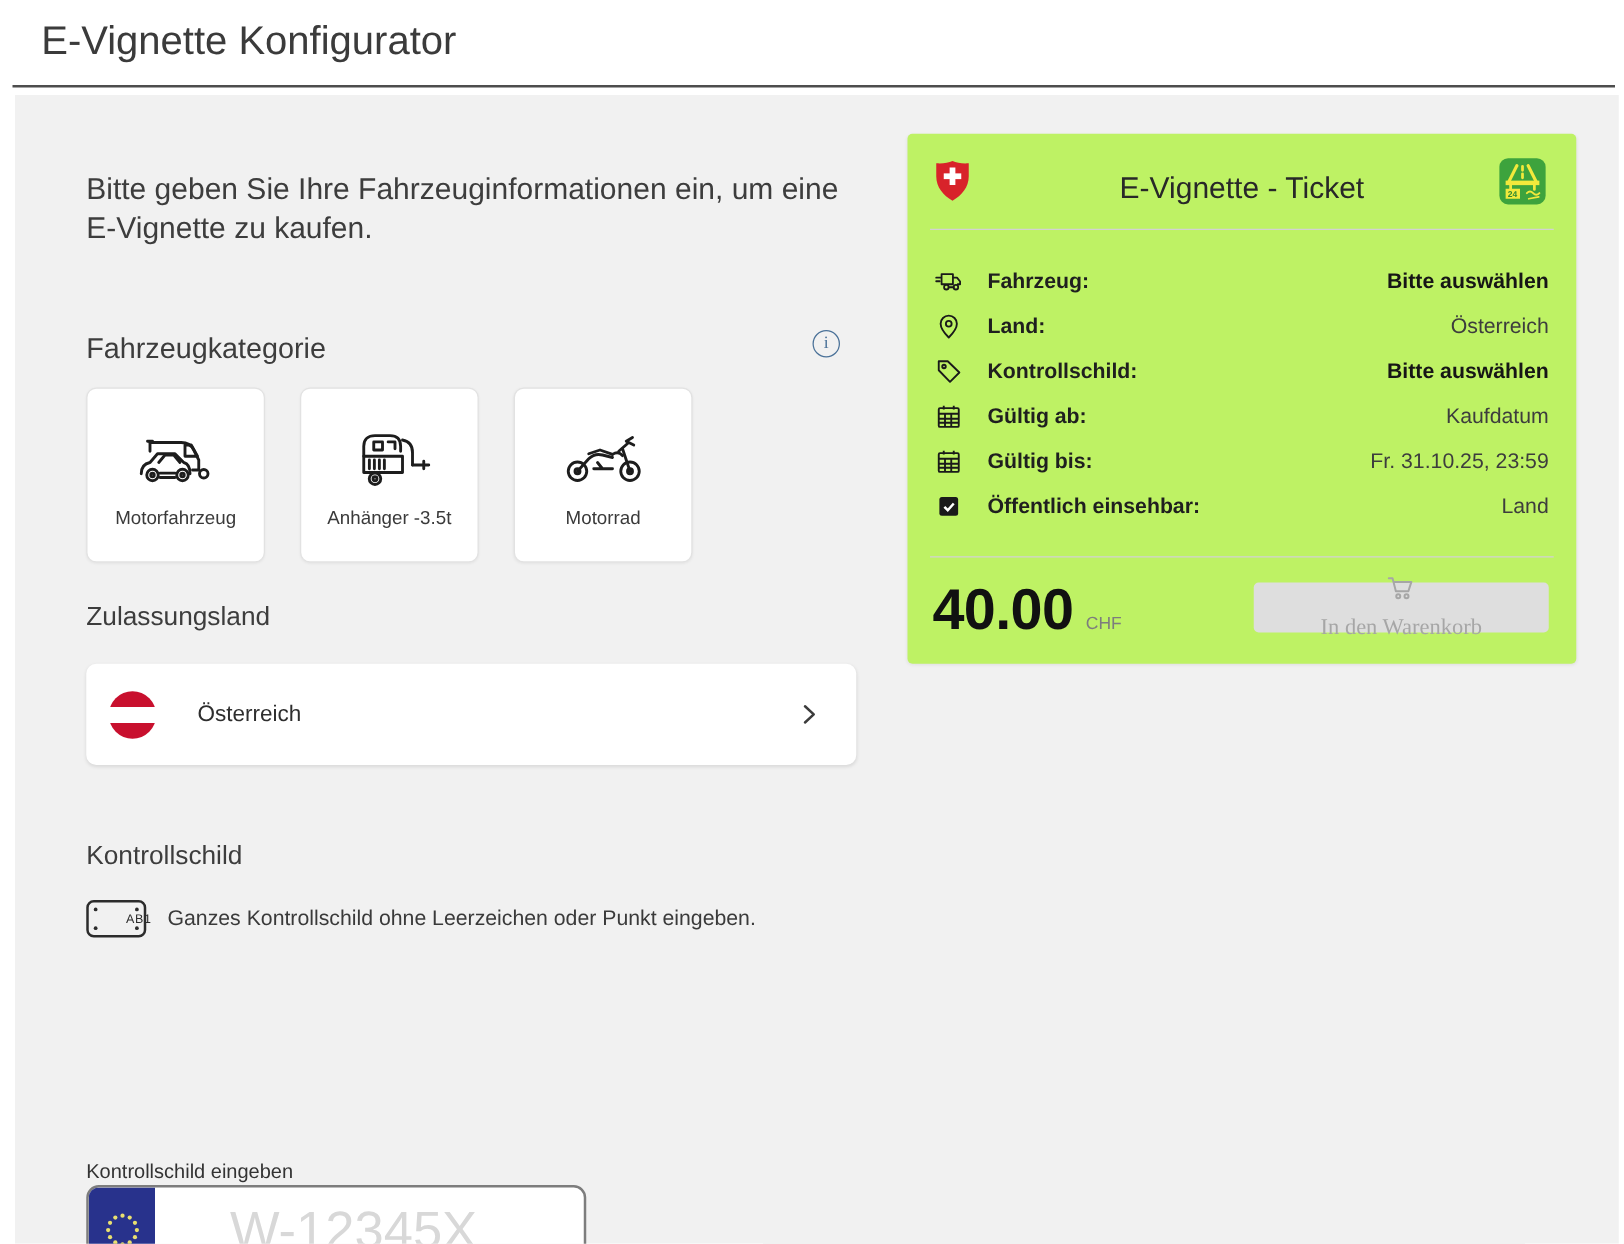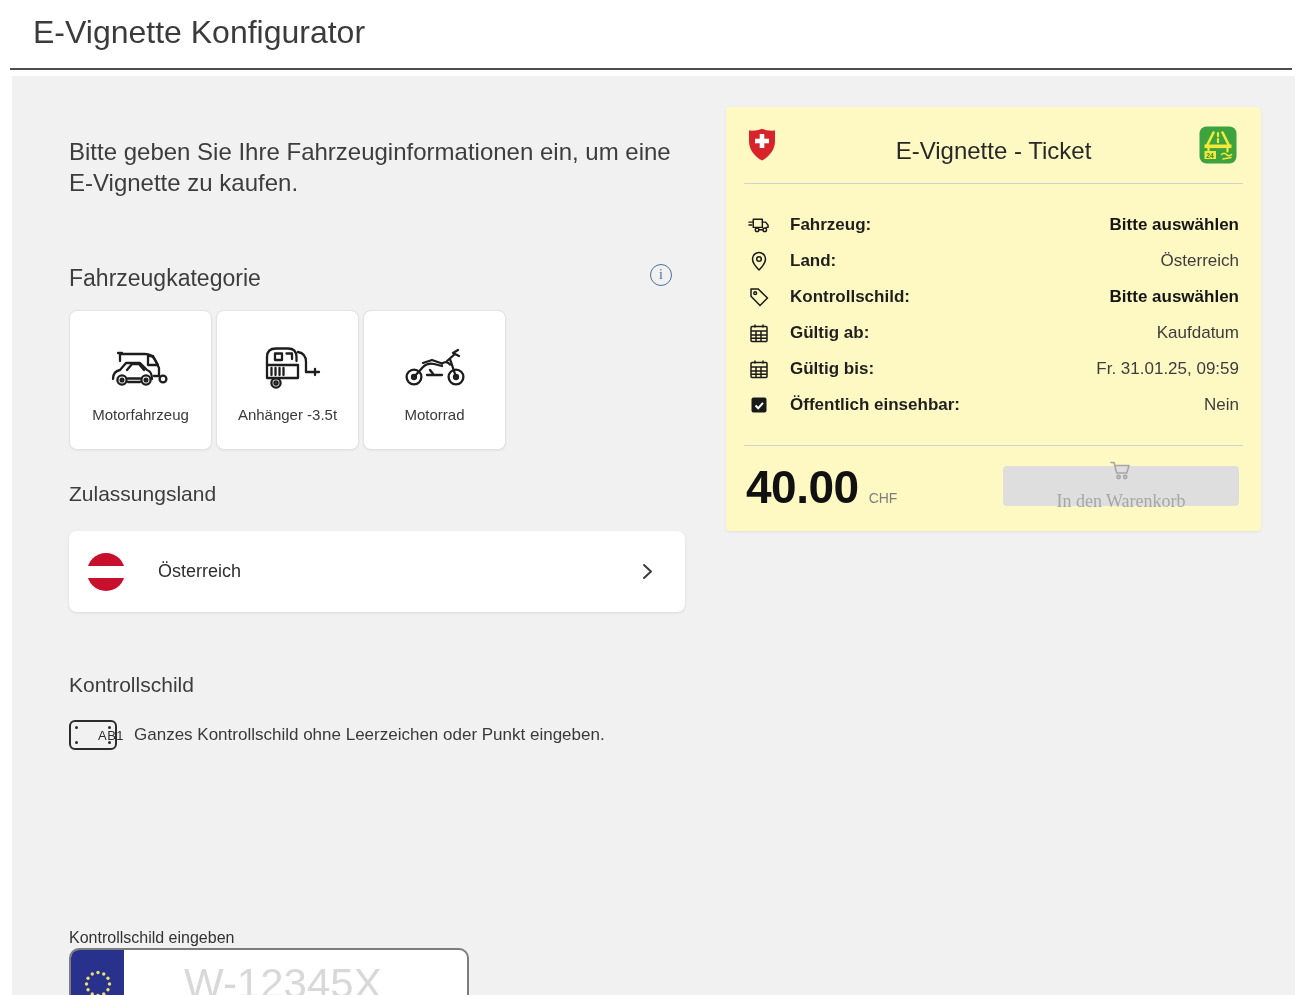--- a/index.html
+++ b/index.html
@@ -11,60 +11,60 @@
   .top-divider { position:absolute; left:10px; top:68px; width:1282px; border-top:2px solid #4d4d4d; }
   .panel { position:absolute; left:12px; top:76px; width:1283px; height:919px; background:#f1f1f1; }
 
   .intro { position:absolute; left:69px; top:136px; width:630px; font-size:24px; line-height:31px; color:#3d3d3d; }
 
   .section-label { position:absolute; font-size:23px; color:#3d3d3d; }
   .lbl-fk { left:69px; top:265px; }
   .info-btn { position:absolute; left:650px; top:264px; width:22px; height:22px; border:1.5px solid #4a7198; border-radius:50%;
     display:flex; align-items:center; justify-content:center; font-family:"Liberation Serif", serif; font-size:14px; color:#4a7198; cursor:pointer; }
 
-  .cards { position:absolute; left:69px; top:310px; display:flex; gap:4px; }
+  .cards { position:absolute; left:69px; top:310px; display:flex; gap:28px; }
   .vcard { width:143px; height:140px; background:#fff; border:1px solid #e2e2e2; border-radius:8px;
     box-shadow:0 1px 2px rgba(0,0,0,0.05); display:flex; flex-direction:column; align-items:center; justify-content:center; cursor:pointer; }
   .vcard .icn { height:58px; display:flex; align-items:center; justify-content:center; }
   .vcard .vlabel { margin-top:10px; font-size:15px; color:#3a3a3a; }
 
   .lbl-zl { left:69px; top:482px; font-size:21px; }
   .country-card { position:absolute; left:69px; top:531px; width:616px; height:81px; background:#fff; border-radius:8px;
     box-shadow:0 1px 3px rgba(0,0,0,0.10); display:flex; align-items:center; cursor:pointer; }
   .flag-at { width:38px; height:38px; border-radius:50%; margin-left:18px;
     background:linear-gradient(180deg,#c8102e 0 33%,#ffffff 33% 67%,#c8102e 67% 100%); }
   .country-name { margin-left:33px; font-size:18px; color:#2e2e2e; }
   .chev { margin-left:auto; margin-right:32px; display:flex; }
 
   .lbl-ks { left:69px; top:673px; font-size:21px; }
   .hint-row { position:absolute; left:69px; display:flex; align-items:center; }
   .hint-row .htext { font-size:17px; color:#3a3a3a; }
   .hint1 { top:720px; }
   .hint2 { top:764px; }
   .plate-ic { position:relative; width:48px; height:30px; border:2px solid #2c2c2c; border-radius:6px;
-    display:flex; align-items:center; justify-content:center; font-size:13px; color:#2c2c2c; letter-spacing:0.5px; background:transparent;padding-left:36px; }
+    display:flex; align-items:center; justify-content:center; font-size:10px; color:#2c2c2c; letter-spacing:0.5px; background:transparent;padding-left:36px; }
   .plate-ic i { position:absolute; width:3px; height:3px; background:#2c2c2c; border-radius:50%; }
   .d1{left:4px;top:4px}.d2{right:4px;top:4px}.d3{left:4px;bottom:4px}.d4{right:4px;bottom:4px}
   .hint1 .htext { margin-left:17px; }
   .hint2 .htext { margin-left:26px; }
 
   .toggle-row { position:absolute; left:70px; top:845px; display:flex; align-items:center; }
   .toggle { position:relative; width:50px; height:29px; border-radius:15px; background:#e7e7e7; cursor:pointer; }
   .toggle .knob { position:absolute; left:0; top:0; width:29px; height:29px; border-radius:50%; background:#acacac; }
   .toggle-row .tlabel { margin-left:15px; font-size:17px; color:#3a3a3a; }
 
   .input-label { position:absolute; left:69px; top:929px; font-size:16px; color:#333; }
   .plate-input-wrap { position:absolute; left:69px; top:948px; width:400px; height:72px; background:#fff;
     border:2px solid #7d7d7d; border-radius:10px; display:flex; overflow:hidden; }
   .eu-badge { width:53px; background:#28328c; flex:none; display:flex; align-items:center; justify-content:center; }
   .plate-input { flex:1; border:none; outline:none; font-family:"Liberation Sans", sans-serif;
     font-size:42px; color:#3a3a3a; padding-left:60px; background:transparent; }
   .plate-input::placeholder { color:#d8d8d8; opacity:1; }
 
-  .ticket { position:absolute; left:726px; top:107px; width:535px; height:424px; background:#fef9c3; border-radius:4px;
+  .ticket { position:absolute; left:726px; top:107px; width:535px; height:424px; background:#bef264; border-radius:4px;
     box-shadow:0 1px 3px rgba(0,0,0,0.07); }
   .ticket-header { position:relative; height:76px; }
   .swiss-shield { position:absolute; left:22px; top:21px; }
   .ticket-title { position:absolute; left:0; right:0; top:30px; text-align:center; font-size:24px; color:#282828; }
   .vignette-badge { position:absolute; right:24px; top:19px; }
   .tdiv { border-top:1px solid #d2d2d2; margin:0 18px; }
   .trows { margin:23px 22px 0 22px;text-align:right; }
   .trow { display:flex; align-items:center; height:36px; }
   .trow .ric { width:22px; display:flex; justify-content:center; }
   .trow .rlabel { margin-left:20px; font-size:17px; font-weight:700; color:#1f1f1f; }
@@ -275,31 +275,31 @@
         <span class="rvalue">Kaufdatum</span>
       </div>
       <div class="trow">
         <span class="ric">
           <svg width="20" height="20" viewBox="0 0 20 20" fill="none" stroke="#1a1a1a" stroke-width="1.5" stroke-linejoin="round">
             <rect x="2" y="3.5" width="16" height="15" rx="1"></rect>
             <path d="M2 8 h16 M7 8 v10.5 M12 8 v10.5 M2 12 h16 M2 15.2 h16 M6 1.5 v3 M14 1.5 v3"></path>
           </svg>
         </span>
         <span class="rlabel">Gültig bis:</span>
-        <span class="rvalue">Fr. 31.01.25, 09:59</span>
+        <span class="rvalue">Fr. 31.10.25, 23:59</span>
       </div>
       <div class="trow">
         <span class="ric">
           <svg width="20" height="20" viewBox="0 0 20 20">
             <rect x="2.5" y="2.5" width="15" height="15" rx="2" fill="#1a1a1a"></rect>
             <polyline points="6.5,10.5 9.2,13.2 14,7.8" fill="none" stroke="#fff" stroke-width="2"></polyline>
           </svg>
         </span>
         <span class="rlabel">Öffentlich einsehbar:</span>
-        <span class="rvalue">Nein</span>
+        <span class="rvalue">Land</span>
       </div>
     </div>
 
     <div class="tdiv tdiv2"></div>
 
     <div class="price-row">
       <span class="price-left">
         <span class="amount">40.00</span>
         <span class="currency">CHF</span>
       </span>

